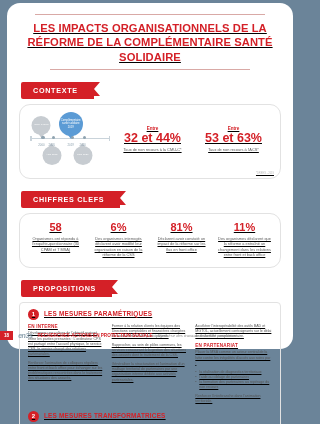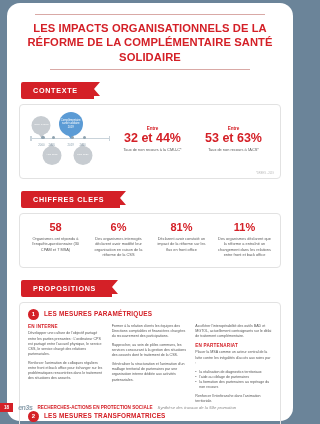--- a/index.html
+++ b/index.html
@@ -4,23 +4,24 @@
 <style>
   * { margin:0; padding:0; box-sizing:border-box; }
   html,body { width:300px; height:424px; overflow:hidden; }
   body {
     background:#6b8499;
     font-family:"Liberation Sans", sans-serif;
     -webkit-font-smoothing:antialiased;
   }
   .page {
     position:absolute; left:7px; top:3px;
-    width:286px; height:418px;
+    width:286px; height:346px;
     background:#ffffff;
     border-radius:13px 13px 13px 13px;
+    text-decoration:underline;
   }
   
   .title-wrap { padding:11px 16px 0 16px; text-align:center; }
   .rule { height:1px; background:#d9a9a6; margin:0 auto; width:230px; }
   .rule.top { margin-bottom:6px; }
   .rule.bot { margin-top:5px; width:200px; }
   .title {
     color:#d42027; font-size:11.2px; font-weight:bold;
     line-height:1.28; letter-spacing:.1px;
   }
@@ -36,21 +37,21 @@
     content:""; position:absolute; right:-6px; top:0;
     border-top:7.5px solid #d42027;
     border-bottom:7.5px solid #d42027;
     border-right:6px solid transparent;
   }
   .tab-row { padding:9px 0 0 14px; }
   
   .card {
     margin:5px 12px 0 12px;
     border:1px solid #e2e2e2;
-    border-radius:4px;
+    border-radius:11px;
     background:#fff;
   }
   
   .ctx { display:flex; align-items:center; padding:7px 6px 5px 6px; }
   .timeline { width:86px; flex:0 0 86px; position:relative; height:54px; }
   .tl-axis {
     position:absolute; left:4px; right:2px; top:26px;
     height:1.5px; background:#c9d3da;
   }
   .tl-axis::before, .tl-axis::after {

